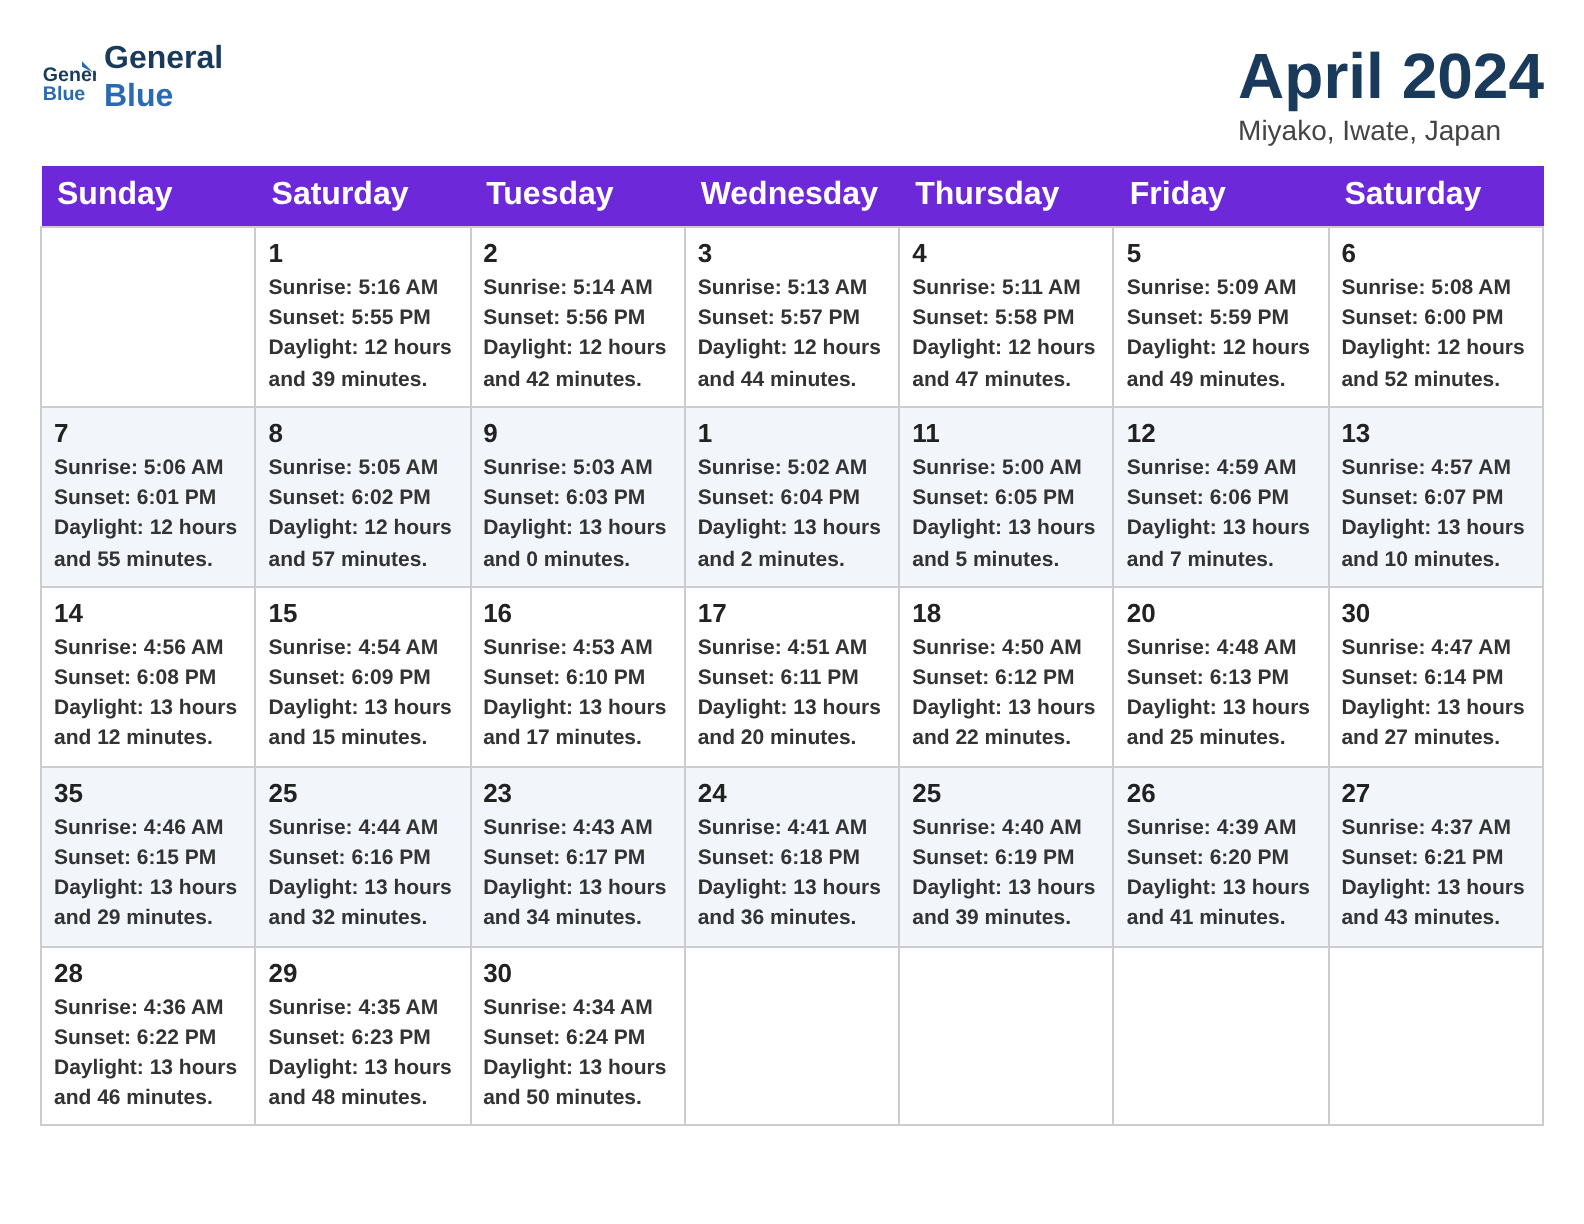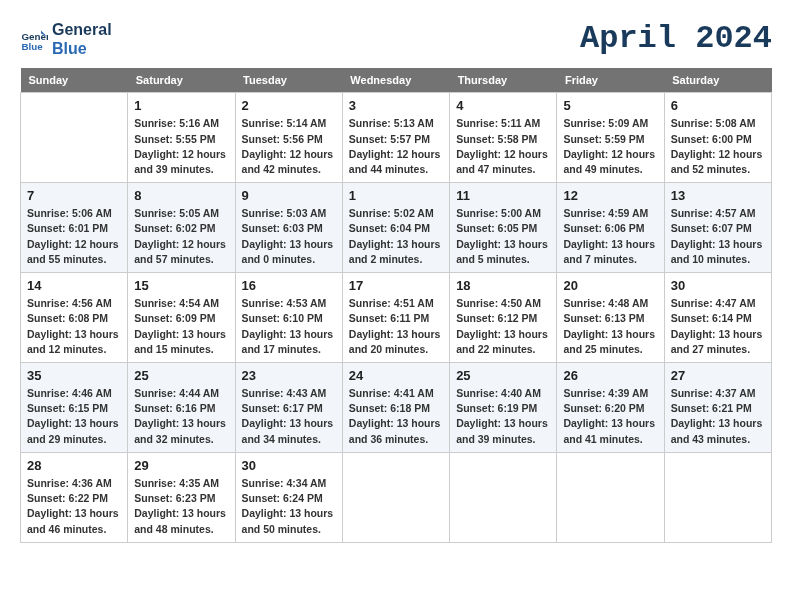--- a/index.html
+++ b/index.html
@@ -19,42 +19,41 @@
     .logo {
       display: flex;
       align-items: center;
       gap: 4px;
     }
     .logo-icon {
       width: 28px;
       height: 28px;
     }
     .title-area {
-      font-family: Liberation Mono, monospace;
     }
     .month-title {
       font-size: 32px;
       font-weight: bold;
       color: #1a3a5c;
     }
     .location {
       font-size: 14px;
       color: #444;
     }
     table {
       width: 100%;
       border-collapse: collapse;
       font-size: 11px;
     }
     thead th {
-      background-color: #737373;
+      background-color: #6d28d9;
       color: white;
       text-align: left;
       padding: 6px 8px;
-      font-size: 11px;
+      font-size: 16px;
       font-weight: bold;
     }
     tbody td {
       border: 1px solid #ccc;
       vertical-align: top;
       padding: 5px 6px;
       min-height: 80px;
       width: 14.28%;
     }
     .day-number {
@@ -92,20 +91,21 @@
       <text x="2" y="36" font-size="14" font-weight="bold" fill="#2a6ab5">Blue</text>
       <polygon points="30,8 38,16 30,12" fill="#2a6ab5"></polygon>
     </svg>
     <div style="display:flex;flex-direction:column;line-height:1.2;">
       <span style="font-size:16px;font-weight:bold;color:#1a3a5c;">General</span>
       <span style="font-size:16px;font-weight:bold;color:#2a6ab5;">Blue</span>
     </div>
   </div>
   <div class="title-area">
     <div class="month-title">April 2024</div>
+    <div class="location">Miyako, Iwate, Japan</div>
   </div>
 </div>
 
 <table>
   <thead>
     <tr>
     <th>Sunday</th>
         <th>Saturday</th>
         <th>Tuesday</th>
         <th>Wednesday</th>

